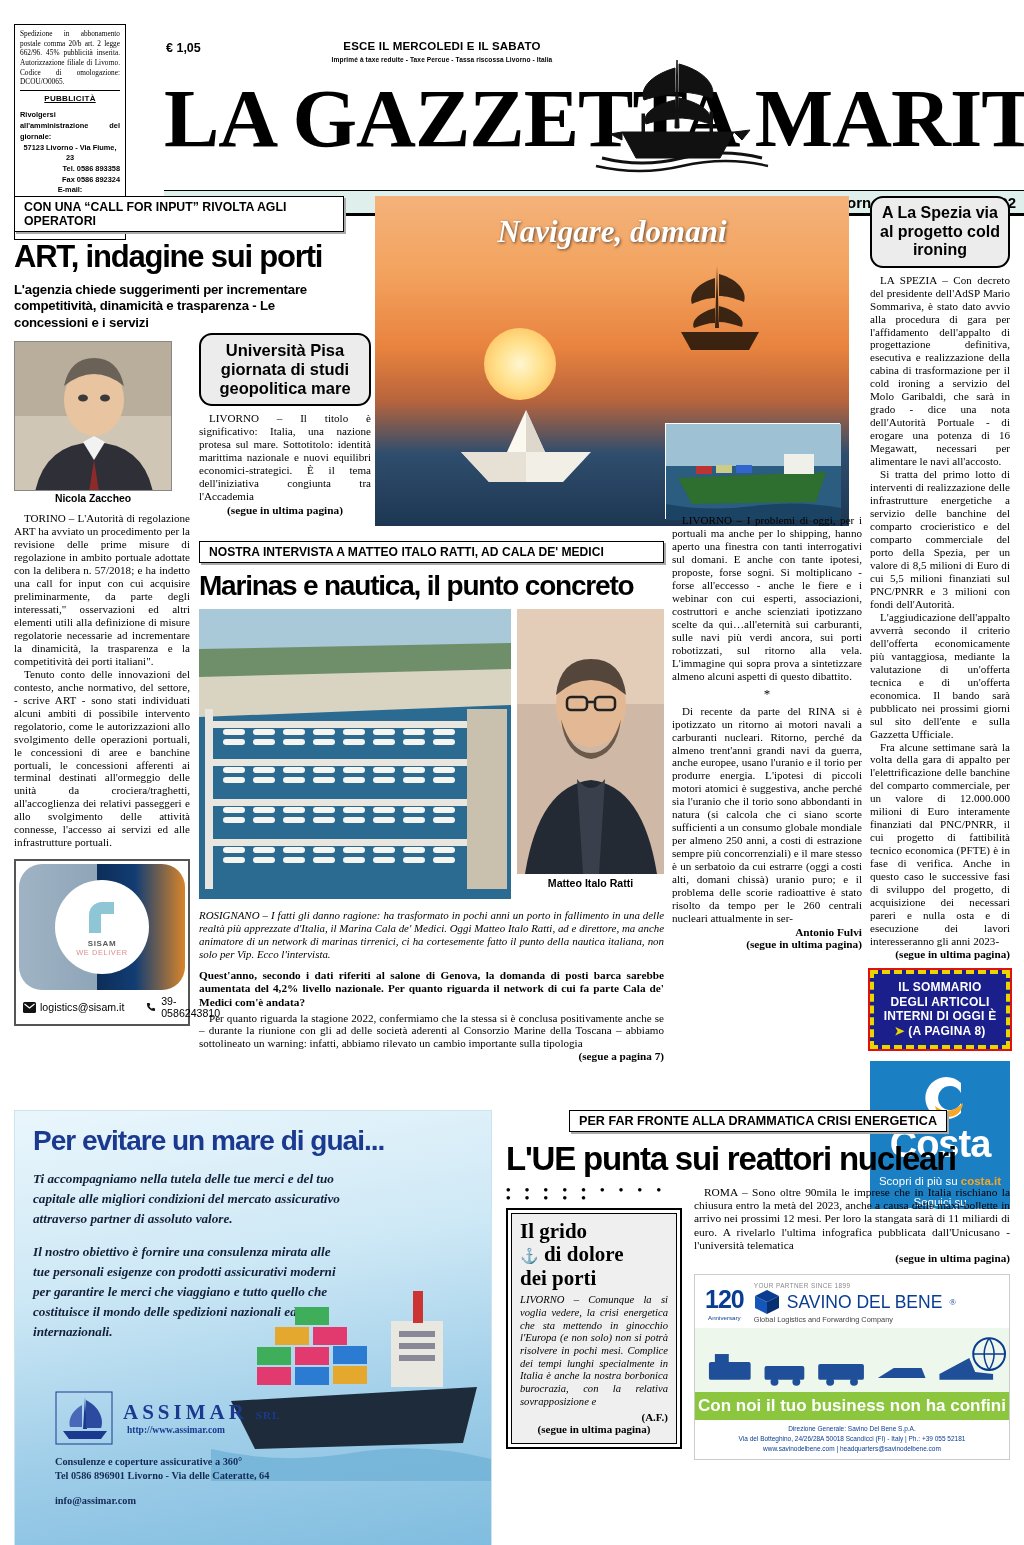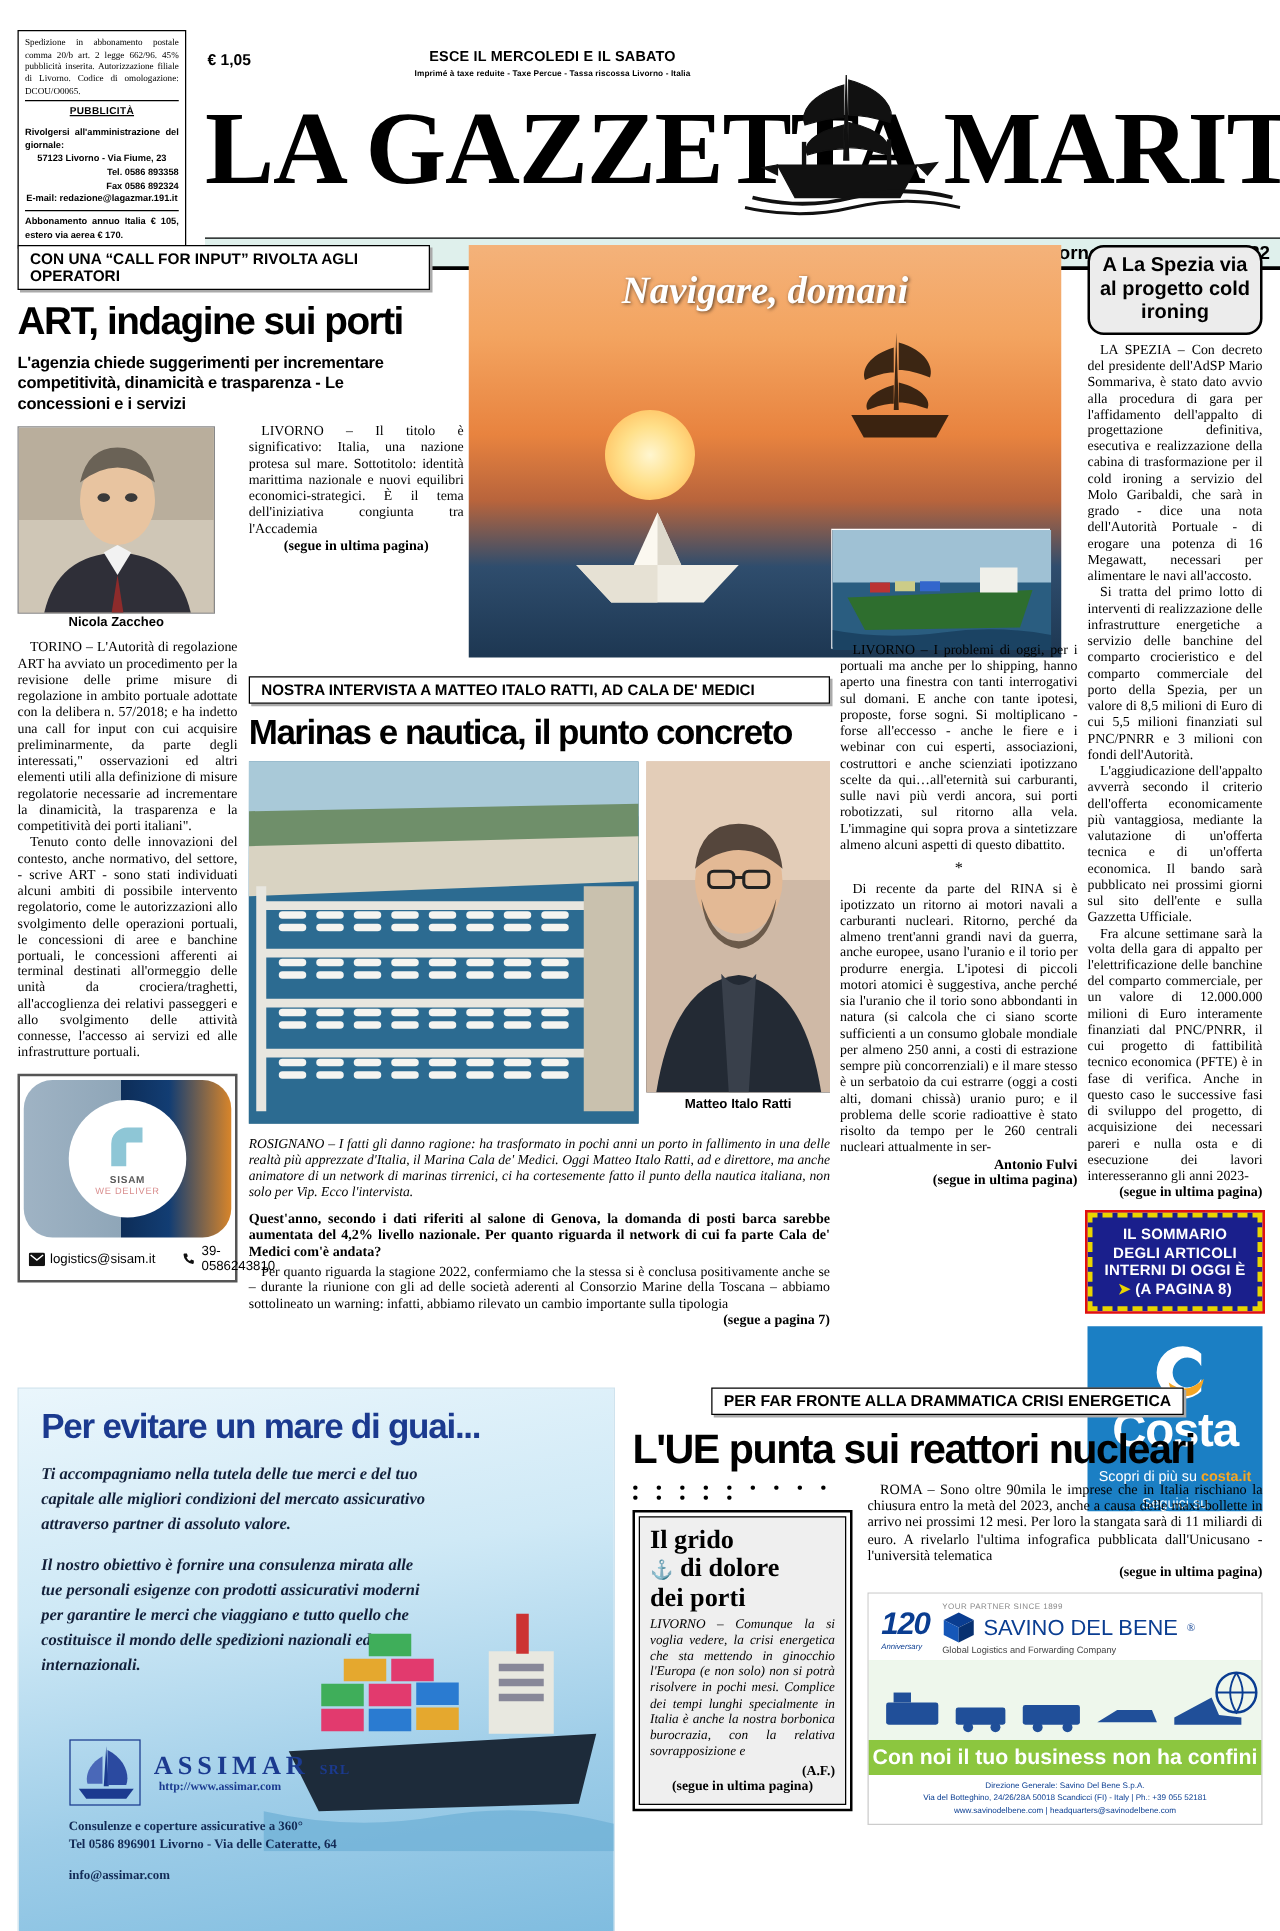--- a/index.html
+++ b/index.html
@@ -9,21 +9,21 @@
     background:#fff;
     font-family:"Liberation Serif", serif;
     color:#000;
     overflow:hidden;
   }
   .page { position:relative; width:1024px; height:1545px; padding:0 14px; }
 
   
   .masthead { position:relative; height:196px; }
   .legal-box {
-    position:absolute; left:0; top:24px; width:135px; border:1px solid #000;
+    position:absolute; left:0; top:24px; width:112px; border:1px solid #000;
     padding:4px 5px; font-size:7.3px; line-height:1.32; text-align:justify;
   }
   .legal-box p { margin:0 0 2px 0; }
   .legal-hr { border:none; border-top:1px solid #000; margin:3px 0; }
   .legal-title { text-align:center; font-weight:bold; text-decoration:underline;
      font-family:"Liberation Sans", sans-serif; font-size:8px; letter-spacing:.3px;}
   .legal-sans { font-family:"Liberation Sans", sans-serif; font-weight:bold; font-size:7.4px; line-height:1.45;}
   .legal-sans.c { text-align:center; }
   .legal-sans.r { text-align:right; }
   .legal-sans.j { text-align:justify; }
@@ -294,20 +294,21 @@
               </svg>
             <span>39-0586243810</span>
           </span>
         </div>
       </div>
     </div>
 
     <div class="col-mid">
 
       <div style="position:absolute; left:0; top:137px; width:172px;">
+        <div class="roundbox" style="font-size:16.5px;">Università Pisa giornata di studi geopolitica mare</div>
         <div class="body-text" style="margin-top:6px;">
           <p>LIVORNO – Il titolo è significativo: Italia, una nazione protesa sul mare. Sottotitolo: identità marittima nazionale e nuovi equilibri economici-strategici. È il tema dell'iniziativa congiunta tra l'Accademia</p>
         </div>
         <div class="center-b" style="font-size:11.3px; margin-top:1px;">(segue in ultima pagina)</div>
       </div>
 
       <div class="img-sunset" style="position:absolute; left:176px; top:0; width:474px; height:330px;">
         <div class="sun"></div>
         <svg class="ship-sil" viewBox="0 0 130 110">
           <g fill="#1d1208">
@@ -584,21 +585,21 @@
         </div>
 
         <div style="width:316px;">
           <div class="body-text" style="font-size:11.4px;">
             <p>ROMA – Sono oltre 90mila le imprese che in Italia rischiano la chiusura entro la metà del 2023, anche a causa delle maxi-bollette in arrivo nei prossimi 12 mesi. Per loro la stangata sarà di 11 miliardi di euro. A rivelarlo l'ultima infografica pubblicata dall'Unicusano - l'università telematica</p>
           </div>
           <div class="sig" style="font-size:11.2px;">(segue in ultima pagina)</div>
 
           <div class="savino" style="margin-top:10px;">
             <div class="savino-top">
-              <div style="text-align:left;font-style:italic;">
+              <div style="text-align:center;">
                 <div class="savino-120">120</div>
                 <div class="savino-annive">Anniversary</div>
               </div>
               <div style="flex:1;">
                 <div class="savino-since">YOUR PARTNER SINCE 1899</div>
                 <div style="display:flex;align-items:center;gap:7px;">
                   <svg width="26" height="26" viewBox="0 0 26 26">
                     <path d="M13 1 L25 7 L13 13 L1 7Z" fill="#0a3d91"></path>
                     <path d="M1 7 L13 13 L13 25 L1 19Z" fill="#1557b8"></path>
                     <path d="M25 7 L13 13 L13 25 L25 19Z" fill="#073070"></path>

